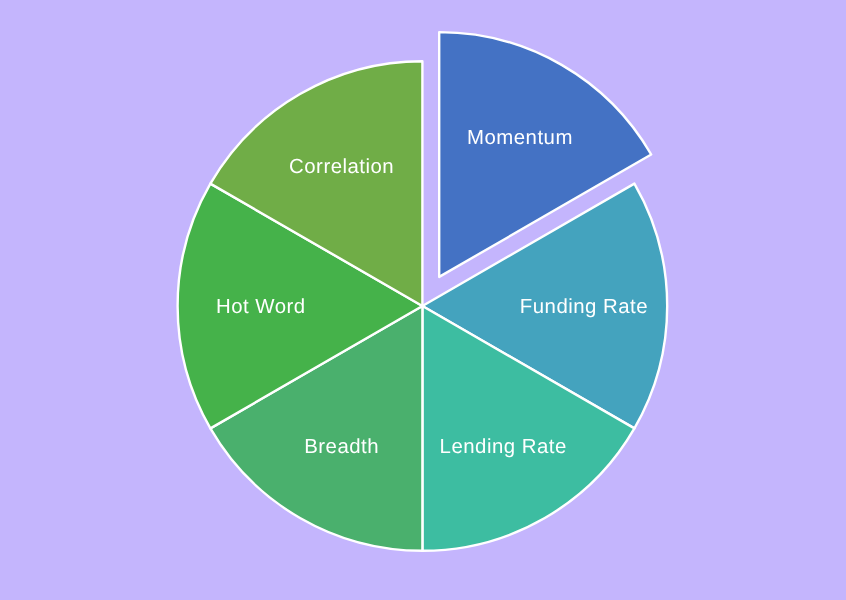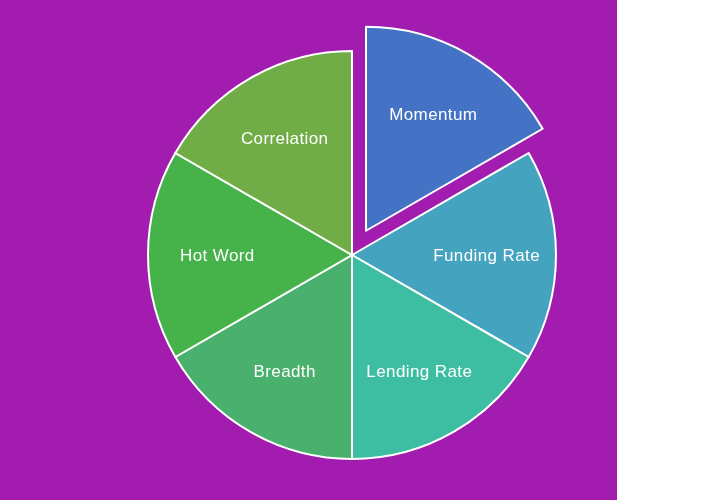--- a/index.html
+++ b/index.html
@@ -2,23 +2,23 @@
 <html><head>
 <meta charset="utf-8">
 <style>
   html, body {
     margin: 0;
     padding: 0;
     background: #ffffff;
   }
   .canvas {
     position: relative;
-    width: 617px;
+    width: 705px;
     height: 500px;
-    background: #a21caf;
+    background: #c4b5fd;
     overflow: hidden;
     font-family: "Liberation Sans", sans-serif;
   }
   svg { display: block; }
   .slice-label {
     fill: #ffffff;
     font-family: "Liberation Sans", "DejaVu Sans", sans-serif;
     font-size: 17px;
     font-weight: 400;
     letter-spacing: 0.4px;

